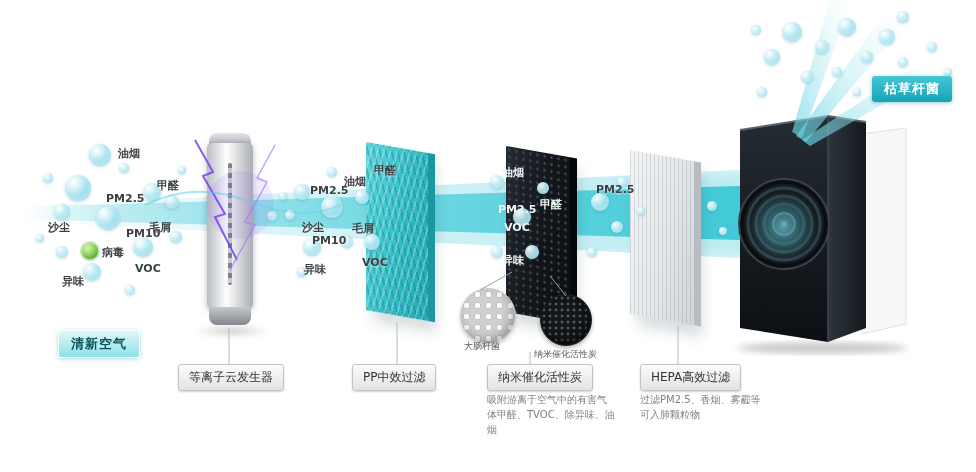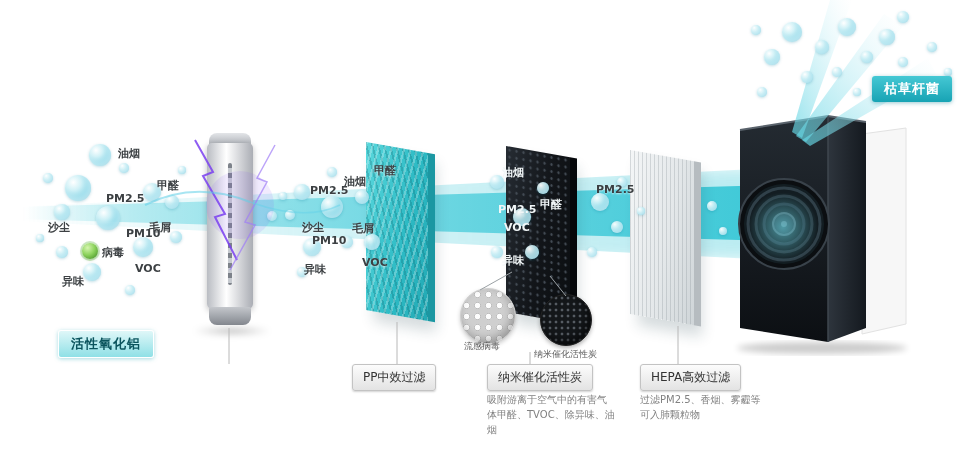--- a/index.html
+++ b/index.html
@@ -107,21 +107,21 @@
       <div class="edge"></div>
     </div>
   <div class="panel carbon">
       <div class="edge"></div>
     </div>
   <div class="panel hepa">
       <div class="edge"></div>
     </div>
 
   <div class="material alumina"></div>
-  <div class="material-label" style="left:464px;top:340px">流感病毒</div>
+  <div class="material-label" style="left:464px;top:340px">大肠杆菌</div>
   <div class="material carbon-sample"></div>
   <div class="material-label" style="left:534px;top:348px">纳米催化活性炭</div>
 
   <svg class="purifier" width="180" height="248">
     <defs>
       <linearGradient id="frontGrad" x1="0" y1="0" x2="0" y2="1">
         <stop offset="0" stop-color="#242b32"></stop>
           <stop offset="1" stop-color="#0c0f13"></stop>
       </linearGradient>
       <linearGradient id="sideGrad" x1="0" y1="0" x2="1" y2="0">
@@ -248,23 +248,24 @@
       <div class="pollutant-label" style="left: 304px; top: 262px;">异味</div>
       <div class="pollutant-label" style="left: 362px; top: 256px;">VOC</div>
       <div class="pollutant-label light" style="left: 502px; top: 165px;">油烟</div>
       <div class="pollutant-label light" style="left: 498px; top: 203px;">PM2.5</div>
       <div class="pollutant-label light" style="left: 540px; top: 197px;">甲醛</div>
       <div class="pollutant-label light" style="left: 504px; top: 221px;">VOC</div>
       <div class="pollutant-label light" style="left: 502px; top: 253px;">异味</div>
       <div class="pollutant-label" style="left: 596px; top: 183px;">PM2.5</div>
     </div>
 
-  <div class="tag dirty">活性氧化铝</div>
+  <div class="tag dirty">清新空气</div>
   <div class="tag fresh">枯草杆菌</div>
 
+  <div class="stage-box" style="left:178px">等离子云发生器</div>
   <div class="stage-box" style="left:352px">PP中效过滤</div>
   <div class="stage-box" style="left:487px">纳米催化活性炭</div>
   <div class="stage-box" style="left:640px">HEPA高效过滤</div>
 
   <div class="stage-desc" style="left:487px;width:128px">吸附游离于空气中的有害气体甲醛、TVOC、除异味、油烟</div>
   <div class="stage-desc" style="left:640px;width:128px">过滤PM2.5、香烟、雾霾等可入肺颗粒物</div>
 
 </div>
 
 </body></html>

